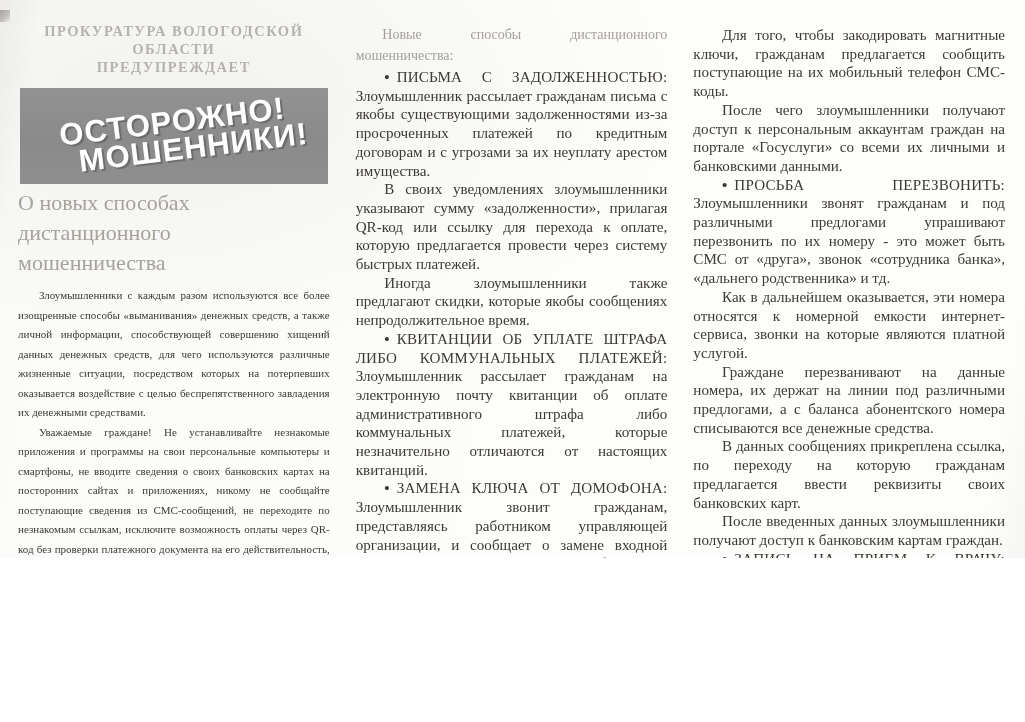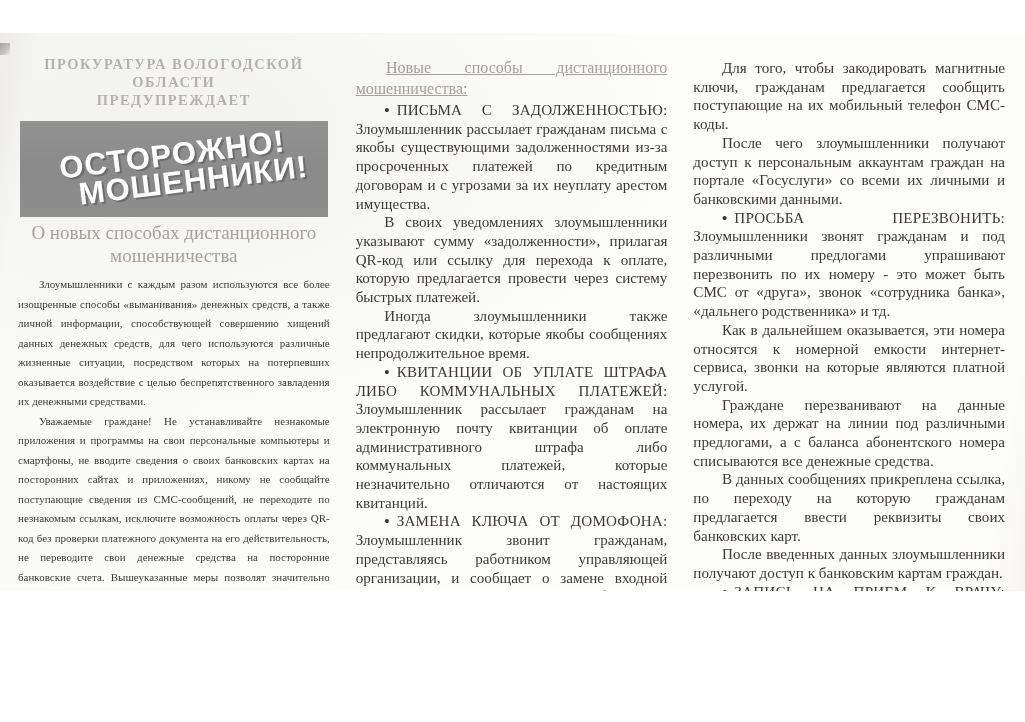--- a/index.html
+++ b/index.html
@@ -13,21 +13,20 @@
     width: 1025px; height: 558px;
     box-sizing: border-box;
     overflow: hidden;
     background:
       radial-gradient(ellipse 900px 500px at 18% 18%, rgba(120,118,112,0.07), rgba(0,0,0,0) 55%),
       linear-gradient(100deg, #f1f0ee 0%, #fbfbfa 4%, #fdfdfc 50%, #fdfdfc 96%, #f6f5f3 100%);
     display: flex;
     gap: 26px;
     padding: 10px 20px 8px 18px;
     color: #3d3935;
-    margin-top: 33px;
   }
   .scan-speck {
     position: absolute; left: 0px; top: 10px;
     width: 10px; height: 12px;
     background: linear-gradient(135deg, #6e6b67 0%, #a3a09b 60%, rgba(0,0,0,0) 100%);
     opacity: .55;
   }
   .col { flex: 1 1 0; min-width: 0; }
 
   
@@ -57,23 +56,23 @@
     font-family: "Liberation Sans", sans-serif;
     font-weight: bold;
     color: #ffffff;
     font-size: 31px;
     line-height: 28px;
     letter-spacing: 1px;
     text-shadow: 2px 2px 0 rgba(70,70,70,0.45);
   }
   .banner-line-2 { margin-left: 36px; }
   .subtitle {
-    text-align: center;
-    font-size: 19px;
-    line-height: 23px;
+    text-align: left;
+    font-size: 22px;
+    line-height: 30px;
     color: #a7a29a;
     white-space: pre-line;
     margin: 4px 0 8px 0;
   }
 
   
   p.body {
     margin: 0;
     text-align: justify;
     text-indent: 1.9em;
@@ -84,25 +83,24 @@
     font-size: 15.1px;
     line-height: 18.7px;
   }
   .lead { font-weight: normal; letter-spacing: .2px; }
   .dot  { font-weight: bold; padding-right: 7px; }
 
   .schemes-heading {
     margin: 14px 0 2px 0;
     text-align: justify;
     text-indent: 1.9em;
-    font-size: 16px;
+    font-size: 14px;
     line-height: 21px;
     word-spacing: 9px;
     color: #a6a199;
-    text-decoration: underline;
   }
   .col-right { padding-top: 16px; }
 </style>
 </head>
 <body>
 
 <div class="page">
   <div class="scan-speck"></div>
 
   <div class="col col-left">

